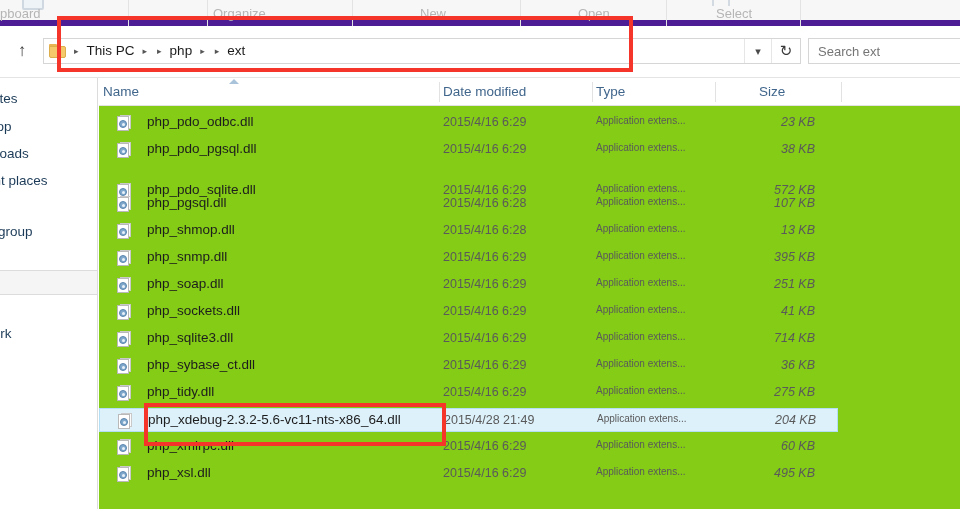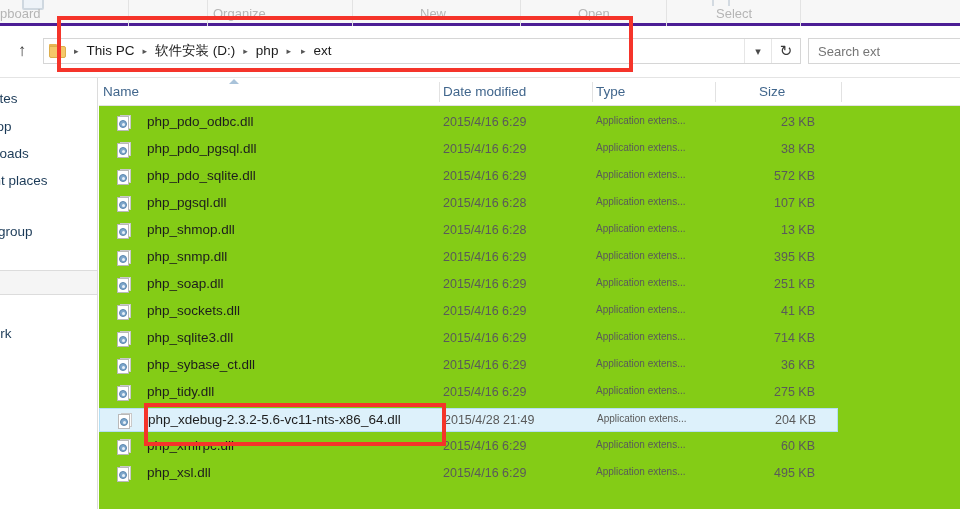--- a/index.html
+++ b/index.html
@@ -16,21 +16,21 @@
     color: #000000;
     position: relative;
   }
 
   
   .ribbon {
     position: absolute;
     left: 0; top: 0;
     width: 960px; height: 26px;
     background: #f7f7f7;
-    border-bottom: 3px solid #4c1d95;
+    border-bottom: 6px solid #4c1d95;
     box-sizing: border-box;
   }
   .ribbon-group {
     position: absolute;
     top: 6px;
     font-size: 13px;
     color: #b5b5b5;
     white-space: nowrap;
   }
   .ribbon-sep {
@@ -270,20 +270,21 @@
     white-space: nowrap;
   }
   .cell-size {
     position: absolute;
     left: 620px; top: 4px;
     width: 96px;
     text-align: right;
     font-size: 12.5px;
     color: #5a5a5a;
     white-space: nowrap;
+    font-style: italic;
   }
 
   
   .fileicon {
     position: absolute;
     left: 18px; top: 4px;
     width: 15px; height: 17px;
   }
   .fileicon .page {
     position: absolute;
@@ -356,21 +357,20 @@
 
   <div class="addressbox">
     <div class="addr-folder-icon">
       <div class="tab"></div>
         <div class="body"></div>
     </div>
     <div id="breadcrumb-host" style="display:flex;align-items:center;">
         <span class="crumb-sep">▸</span>
         <span class="crumb">This PC</span>
         <span class="crumb-sep">▸</span>
-        <span class="crumb">软件安装 (D:)</span>
         <span class="crumb-sep">▸</span>
         <span class="crumb">php</span>
         <span class="crumb-sep">▸</span>
         <span class="crumb-sep">▸</span>
         <span class="crumb">ext</span>
       </div>
     <div class="addr-spacer"></div>
     <div class="addr-chevron">▾</div>
     <div class="addr-refresh">↻</div>
   </div>
@@ -424,21 +424,21 @@
         <div class="fileicon">
           <div class="page2"></div>
           <div class="page"></div>
           <div class="gear"></div>
         </div>
         <div class="cell-name">php_pdo_pgsql.dll</div>
         <div class="cell-date">2015/4/16 6:29</div>
         <div class="cell-type">Application extens...</div>
         <div class="cell-size">38 KB</div>
       </div>
-      <div class="row" style="top: 87px; padding-left: 32px;">
+      <div class="row" style="top: 101px; padding-left: 32px;">
         <div class="fileicon">
           <div class="page2"></div>
           <div class="page"></div>
           <div class="gear"></div>
         </div>
         <div class="cell-name">php_pdo_sqlite.dll</div>
         <div class="cell-date">2015/4/16 6:29</div>
         <div class="cell-type">Application extens...</div>
         <div class="cell-size">572 KB</div>
       </div>

